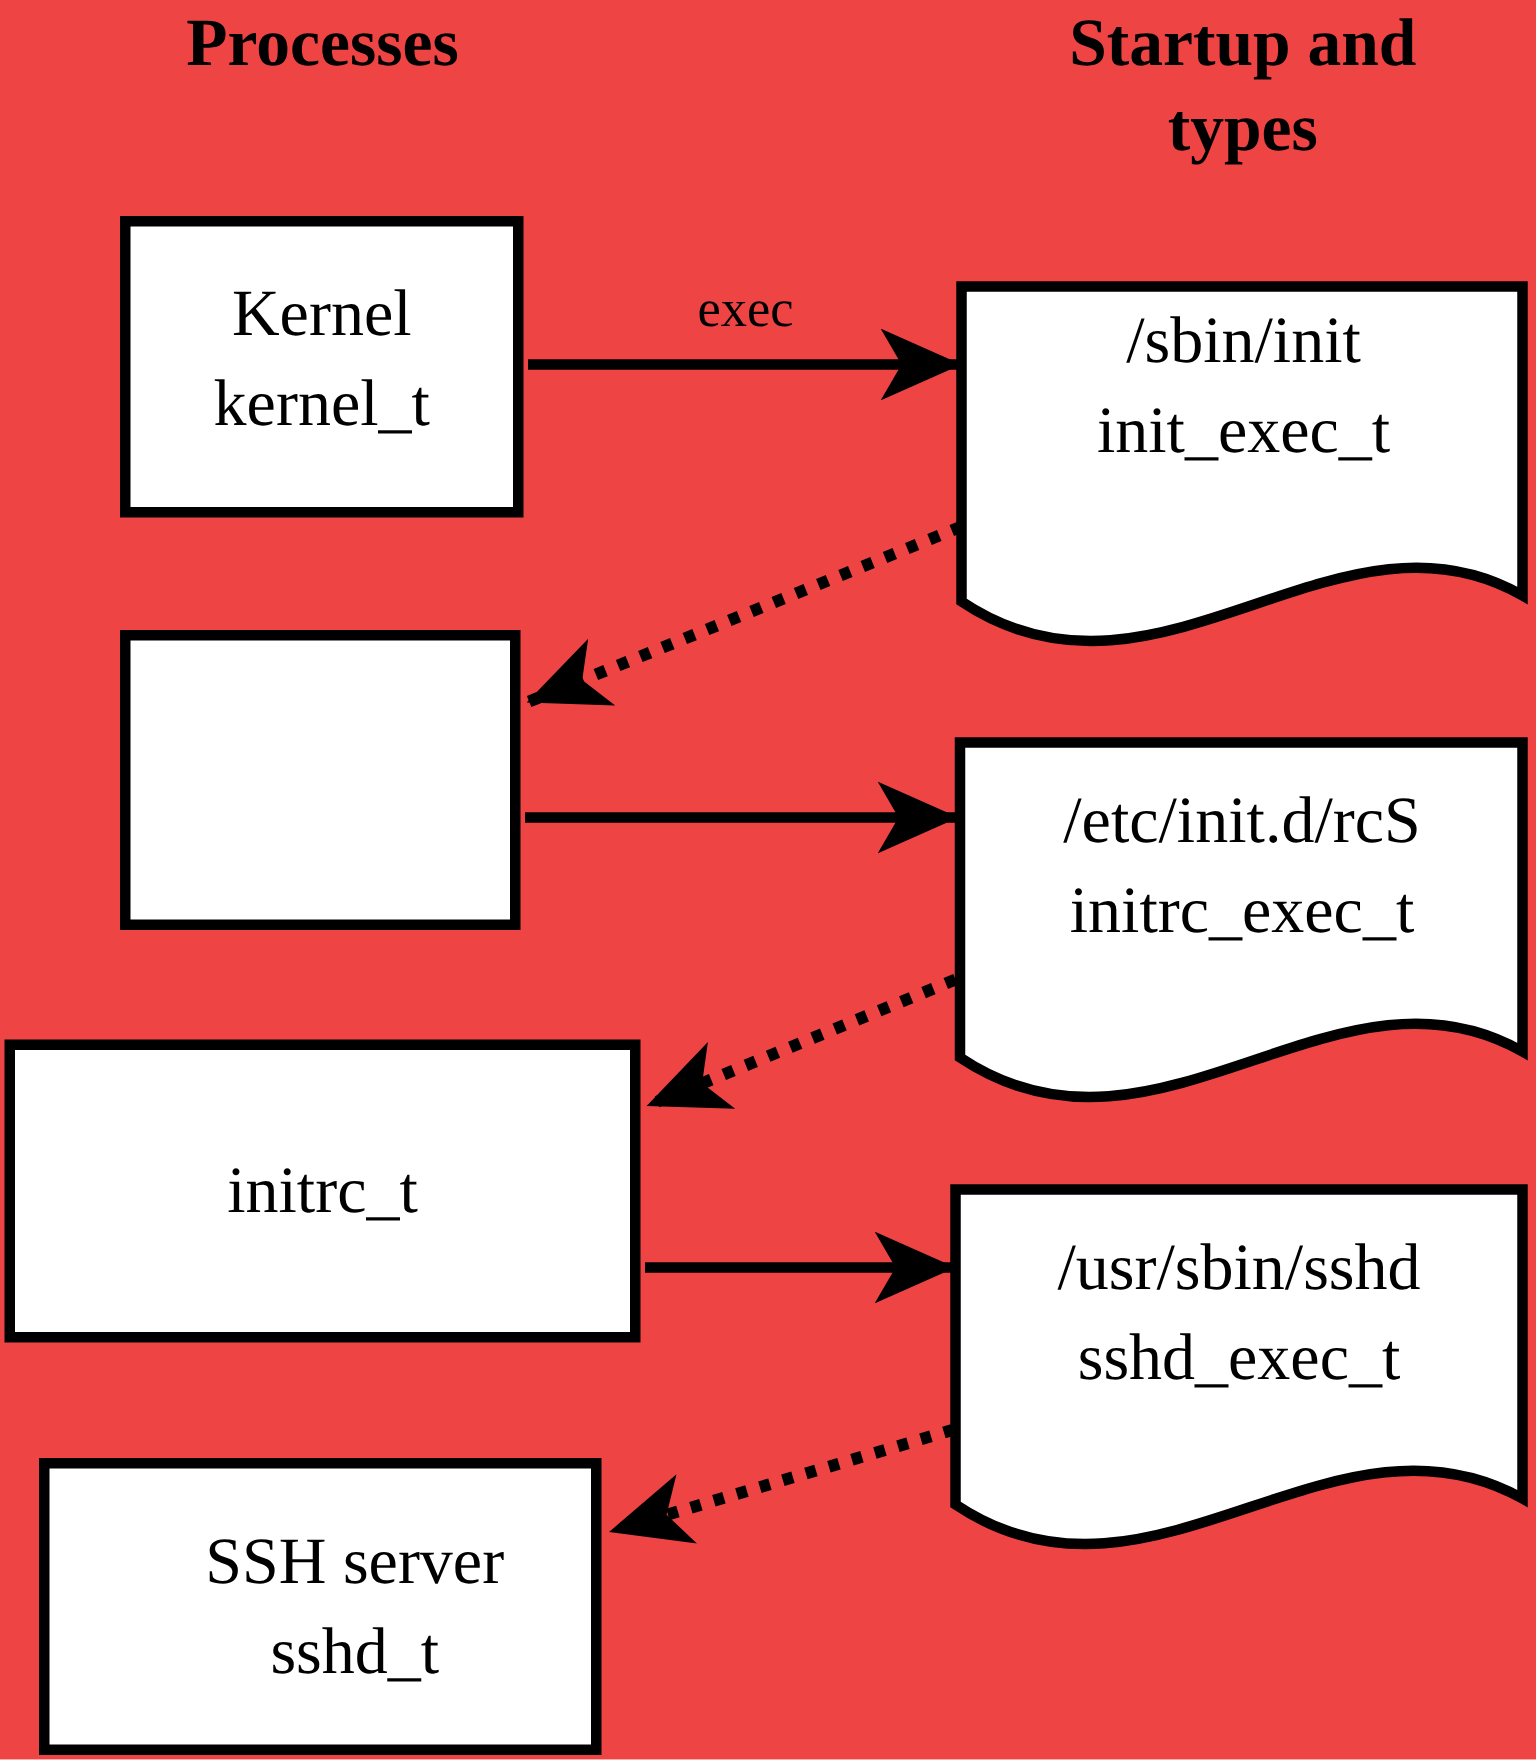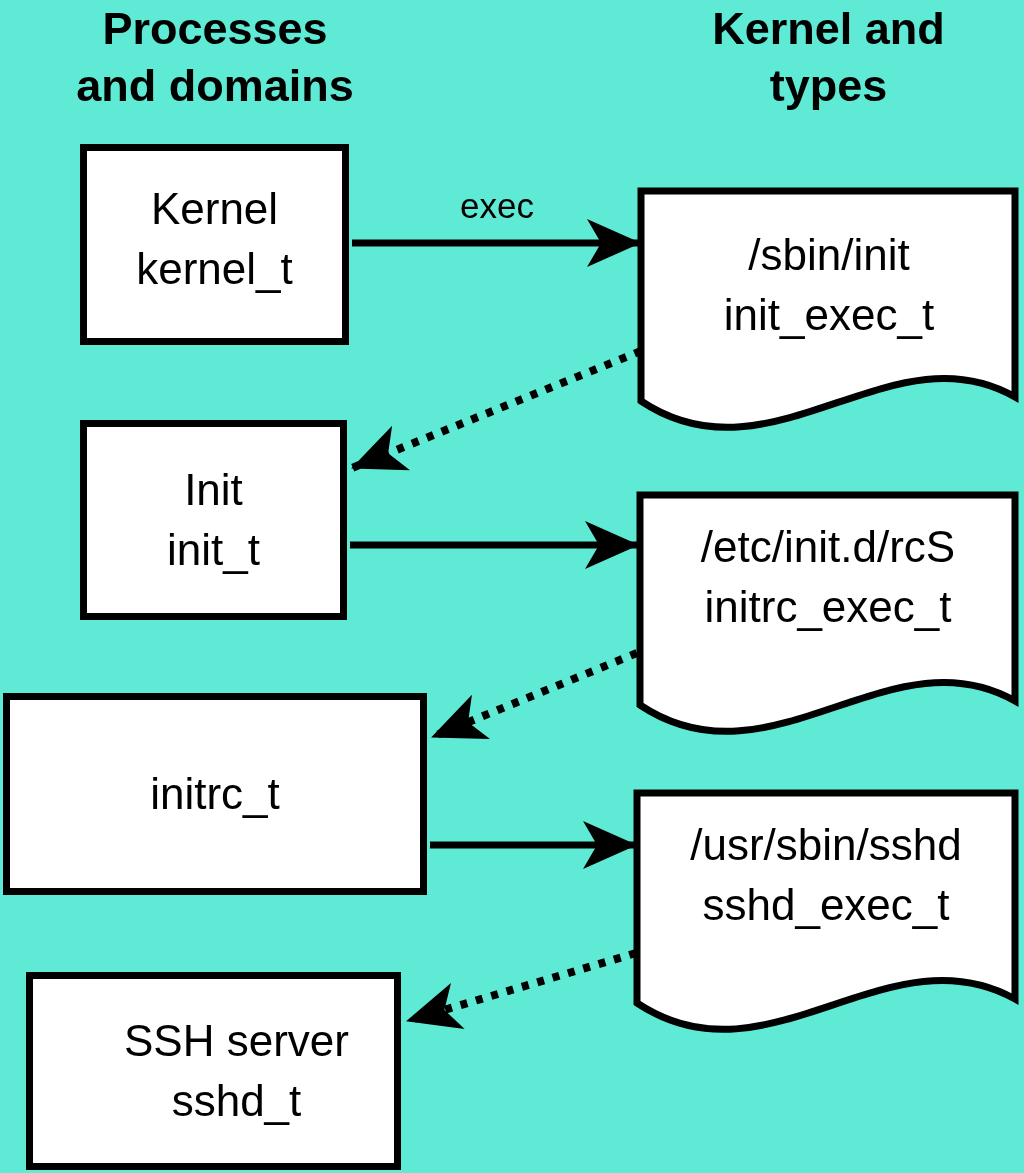--- a/index.html
+++ b/index.html
@@ -4,23 +4,23 @@
 <style>
   html, body {
     margin: 0;
     padding: 0;
     background: #ffffff;
   }
   .canvas {
     position: relative;
     width: 1024px;
     height: 1173px;
-    background: #5eead4;
+    background: #ef4444;
     color: #000000;
-    font-family: Liberation Sans, sans-serif;
+    font-family: Liberation Serif, serif;
     overflow: hidden;
   }
   svg.shapes {
     position: absolute;
     left: 0;
     top: 0;
     width: 1024px;
     height: 1173px;
   }
   .col-header {
@@ -76,44 +76,39 @@
     <line x1="350" y1="545" x2="638" y2="545" stroke="#000000" stroke-width="7" marker-end="url(#stealth)"></line>
     <line x1="430" y1="845" x2="636" y2="845" stroke="#000000" stroke-width="7" marker-end="url(#stealth)"></line>
 
     <line x1="641" y1="351" x2="352" y2="468" stroke="#000000" stroke-width="8" stroke-dasharray="7 9" marker-end="url(#stealth)"></line>
     <line x1="637" y1="653" x2="432" y2="737" stroke="#000000" stroke-width="8" stroke-dasharray="7 9" marker-end="url(#stealth)"></line>
     <line x1="636" y1="953" x2="407" y2="1021" stroke="#000000" stroke-width="8" stroke-dasharray="7 9" marker-end="url(#stealth)"></line>
   </svg>
 
   <div class="col-header" style="left:0; top:2; width:430px;">
     <div>Processes</div>
-    <div>and domains</div>
   </div>
   <div class="col-header" style="left:633px; top:2; width:391px;">
-    <div>Kernel and</div>
+    <div>Startup and</div>
     <div>types</div>
   </div>
 
   <div class="node-label" style="left:80px; top:144px; width:269px; height:190px;">
     <div>Kernel</div>
     <div>kernel_t</div>
-  </div>
-  <div class="node-label" style="left:80px; top:420px; width:267px; height:200px;">
-    <div>Init</div>
-    <div>init_t</div>
   </div>
   <div class="node-label" style="left:3px; top:693px; width:424px; height:202px;">
     <div>initrc_t</div>
   </div>
   <div class="node-label" style="left:26px; top:972px; width:421px; height:198px;">
     <div>SSH server</div>
     <div>sshd_t</div>
   </div>
 
-  <div class="node-label" style="left:640px; top:200px; width:378px; height:170px;">
+  <div class="node-label" style="left:640px; top:172px; width:378px; height:170px;">
     <div>/sbin/init</div>
     <div>init_exec_t</div>
   </div>
   <div class="node-label" style="left:639px; top:492px; width:378px; height:170px;">
     <div>/etc/init.d/rcS</div>
     <div>initrc_exec_t</div>
   </div>
   <div class="node-label" style="left:637px; top:790px; width:378px; height:170px;justify-content:center;">
     <div>/usr/sbin/sshd</div>
     <div>sshd_exec_t</div>

